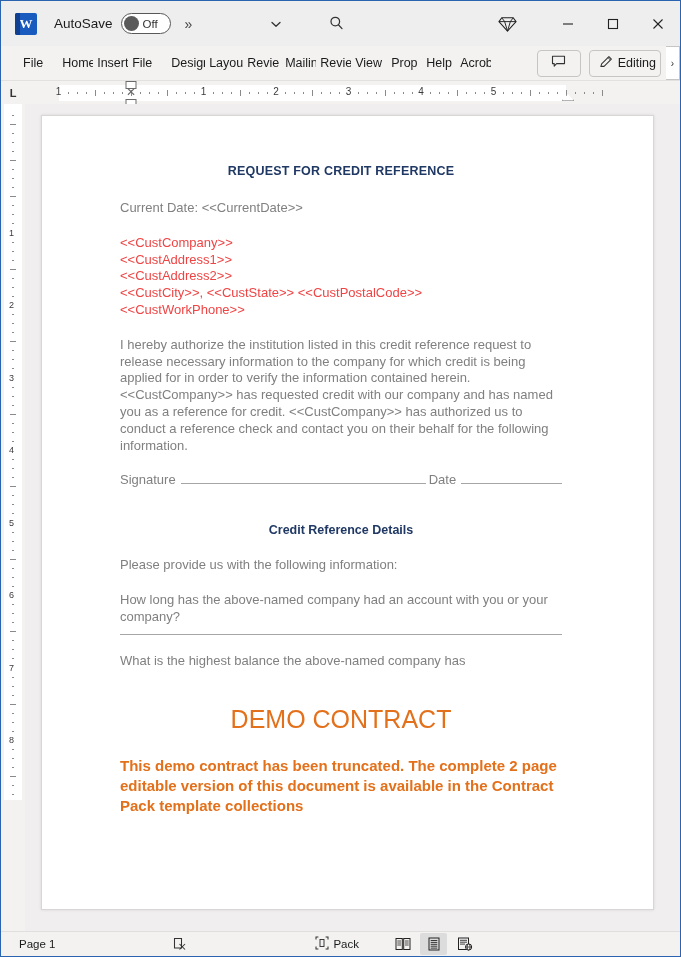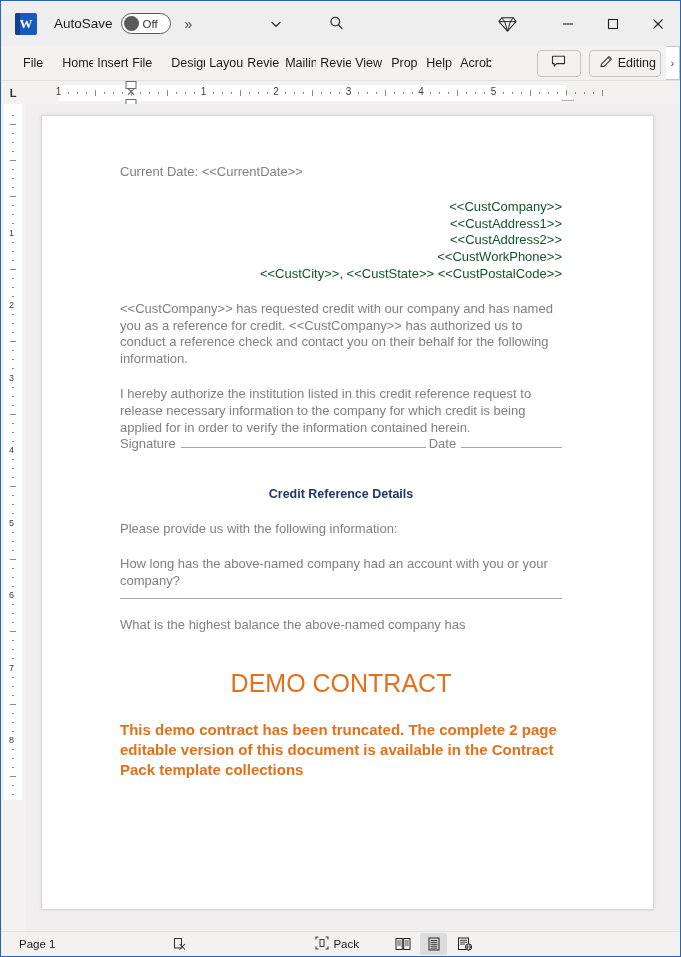--- a/index.html
+++ b/index.html
@@ -185,21 +185,21 @@
     letter-spacing: 0.2px;
     margin: 0 0 22px 0;
   }
   .doc-p {
     font-size: 13px; color: #808080; line-height: 16.8px;
     margin: 0 0 18px 0;
   }
   .doc-p.tight { margin-bottom: 0; line-height: 16.8px; }
   .doc-block { margin: 0 0 18px 0; }
   .doc-block .doc-line {
-    font-size: 13px; color: #14532d; line-height: 16.8px; text-align: right;
+    font-size: 13px; color: #ef4444; line-height: 16.8px;
   }
   .doc-h2 {
     text-align: center;
     font-size: 12.5px; font-weight: bold; color: #1f3864;
     margin: 0 0 20px 0;
   }
   .sigline {
     font-size: 13px; color: #808080; line-height: 16.8px;
     display: flex; align-items: baseline; white-space: nowrap;
   }
@@ -490,35 +490,36 @@
         <div class="vtick maj" style="top: 672.25px;"></div>
         <div class="vtick" style="top: 681.312px;"></div>
         <div class="vtick" style="top: 690.375px;"></div>
       </div>
   </div>
 
   <div class="canvas">
     <div class="page">
       <div class="doc-body">
 
+        <div class="doc-h1">REQUEST FOR CREDIT REFERENCE</div>
 
         <p class="doc-p">Current Date: &lt;&lt;CurrentDate&gt;&gt;</p>
 
 
         <div class="doc-block">
           <div class="doc-line">&lt;&lt;CustCompany&gt;&gt;</div>
           <div class="doc-line">&lt;&lt;CustAddress1&gt;&gt;</div>
           <div class="doc-line">&lt;&lt;CustAddress2&gt;&gt;</div>
+          <div class="doc-line">&lt;&lt;CustCity&gt;&gt;, &lt;&lt;CustState&gt;&gt; &lt;&lt;CustPostalCode&gt;&gt;</div>
           <div class="doc-line">&lt;&lt;CustWorkPhone&gt;&gt;</div>
-          <div class="doc-line">&lt;&lt;CustCity&gt;&gt;, &lt;&lt;CustState&gt;&gt; &lt;&lt;CustPostalCode&gt;&gt;</div>
         </div>
 
+        <p class="doc-p tight">I hereby authorize the institution listed in this credit reference request to release necessary information to the company for which credit is being applied for in order to verify the information contained herein.</p>
+
         <p class="doc-p">&lt;&lt;CustCompany&gt;&gt; has requested credit with our company and has named you as a reference for credit. &lt;&lt;CustCompany&gt;&gt; has authorized us to conduct a reference check and contact you on their behalf for the following information.</p>
-
-        <p class="doc-p tight">I hereby authorize the institution listed in this credit reference request to release necessary information to the company for which credit is being applied for in order to verify the information contained herein.</p>
 
         <div class="sigline">
           <span>Signature</span>
           <span class="rule-fill" style="width:245px;margin:0 3px 0 5px;"></span>
           <span>Date</span>
           <span class="rule-grow" style="margin-left:5px;"></span>
         </div>
 
         <div class="doc-h2" style="margin-top:34px;text-align:center;">Credit Reference Details</div>
 

